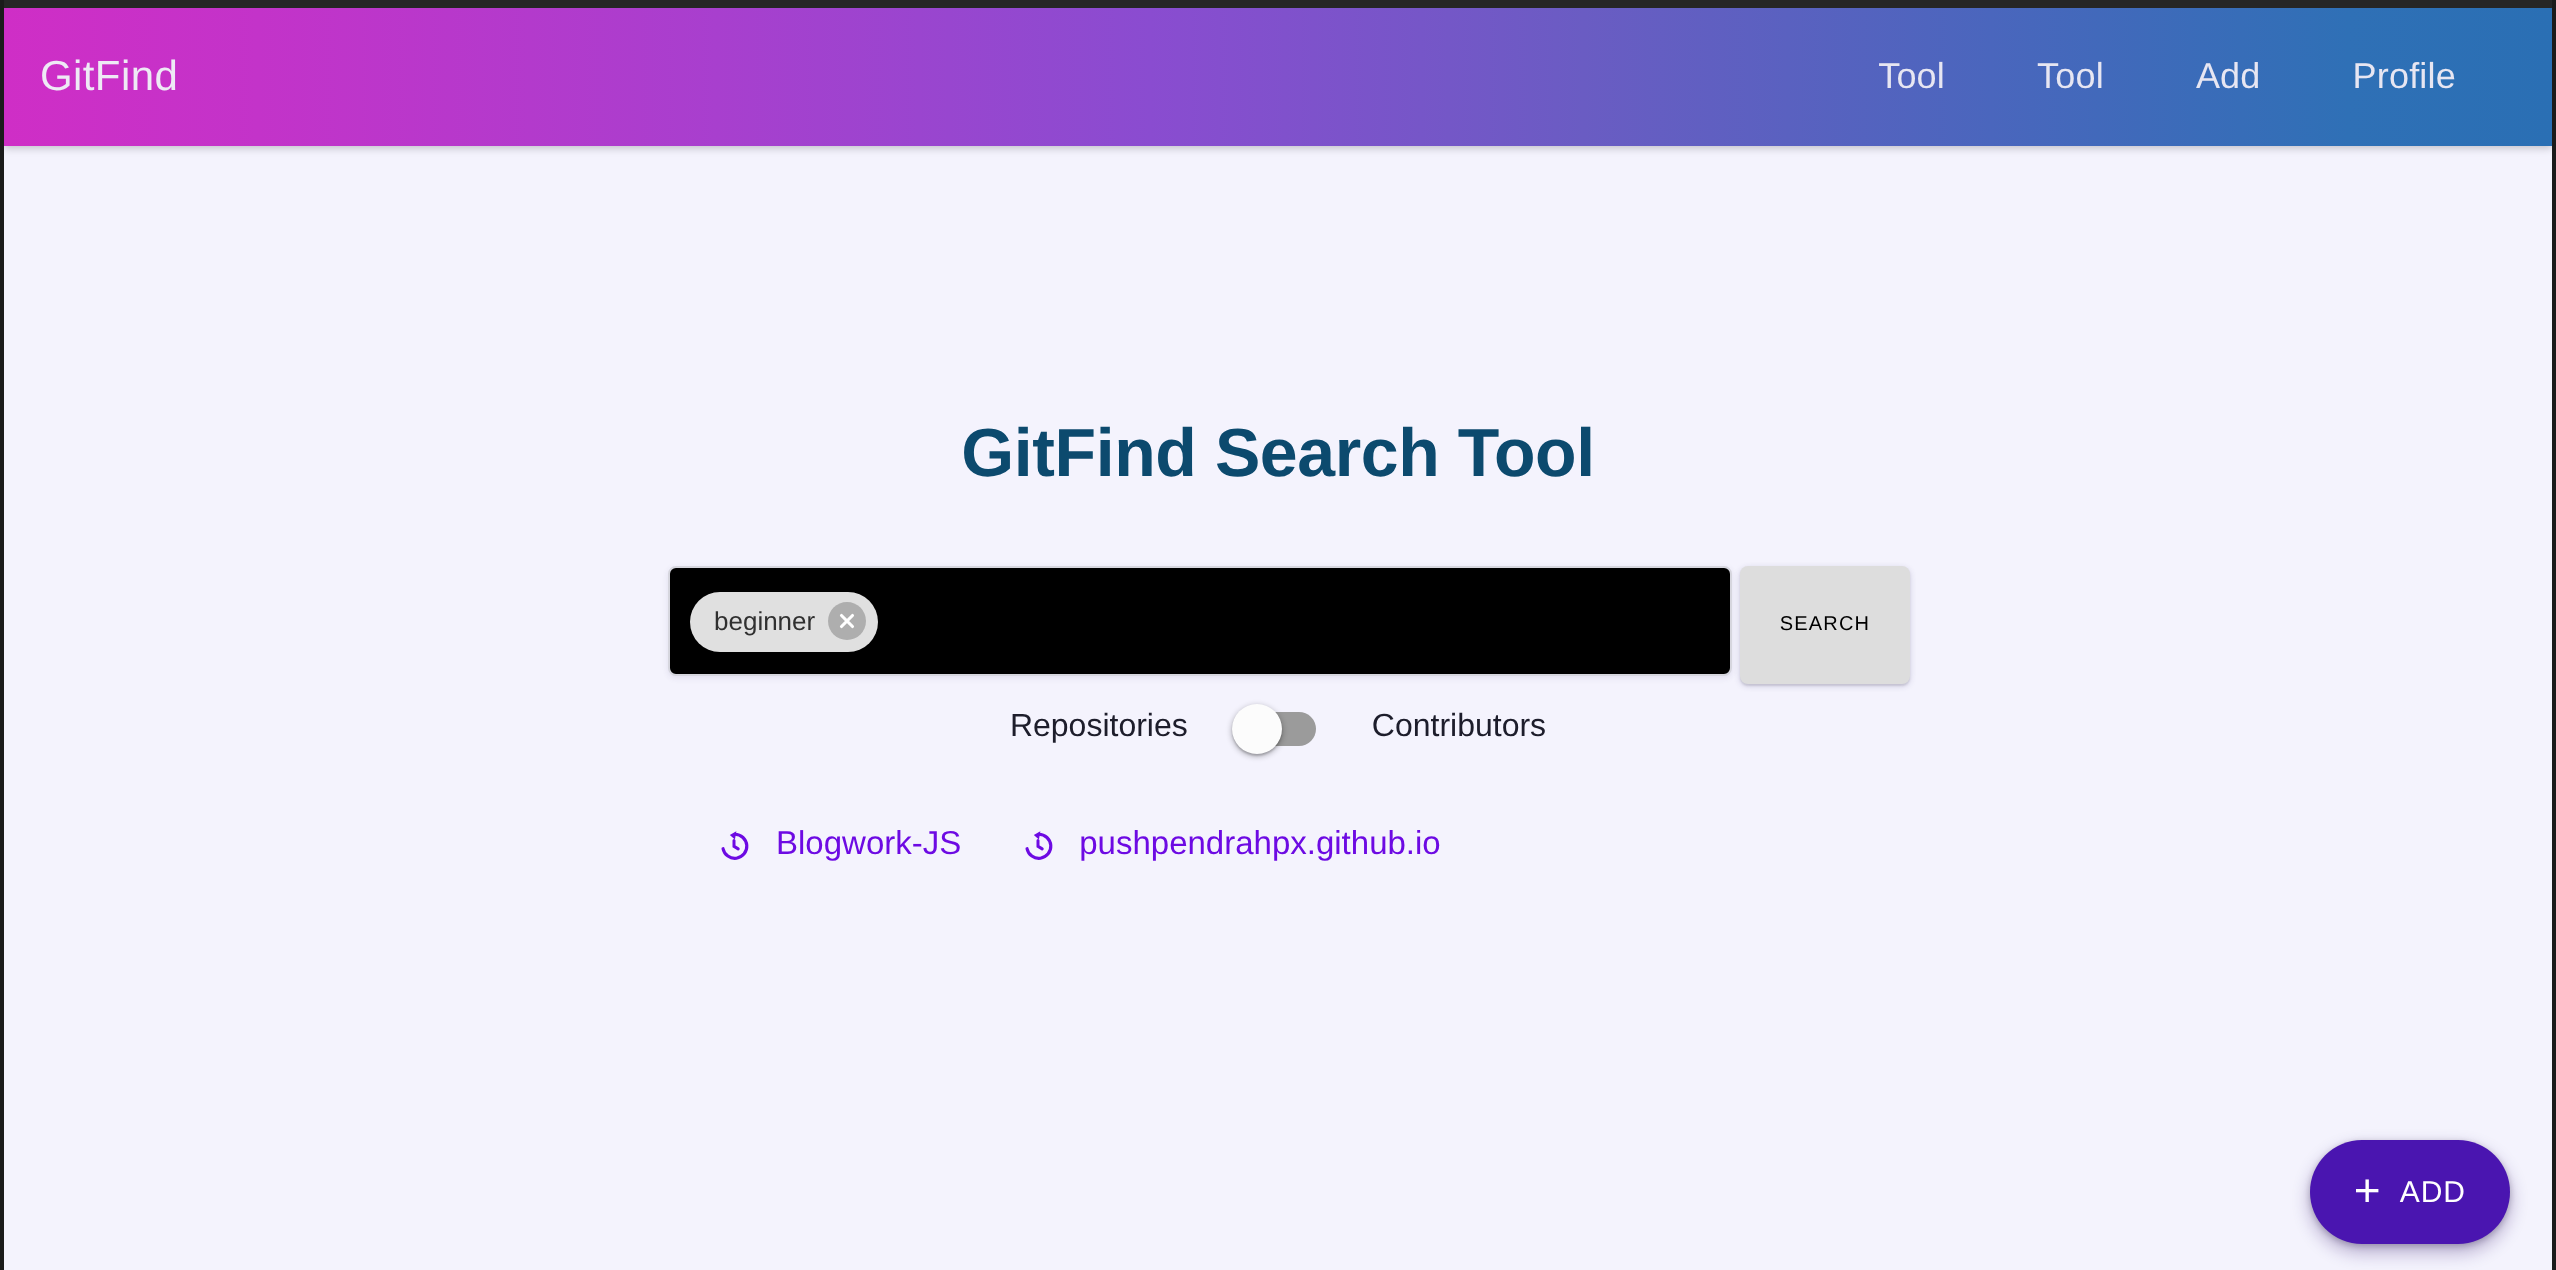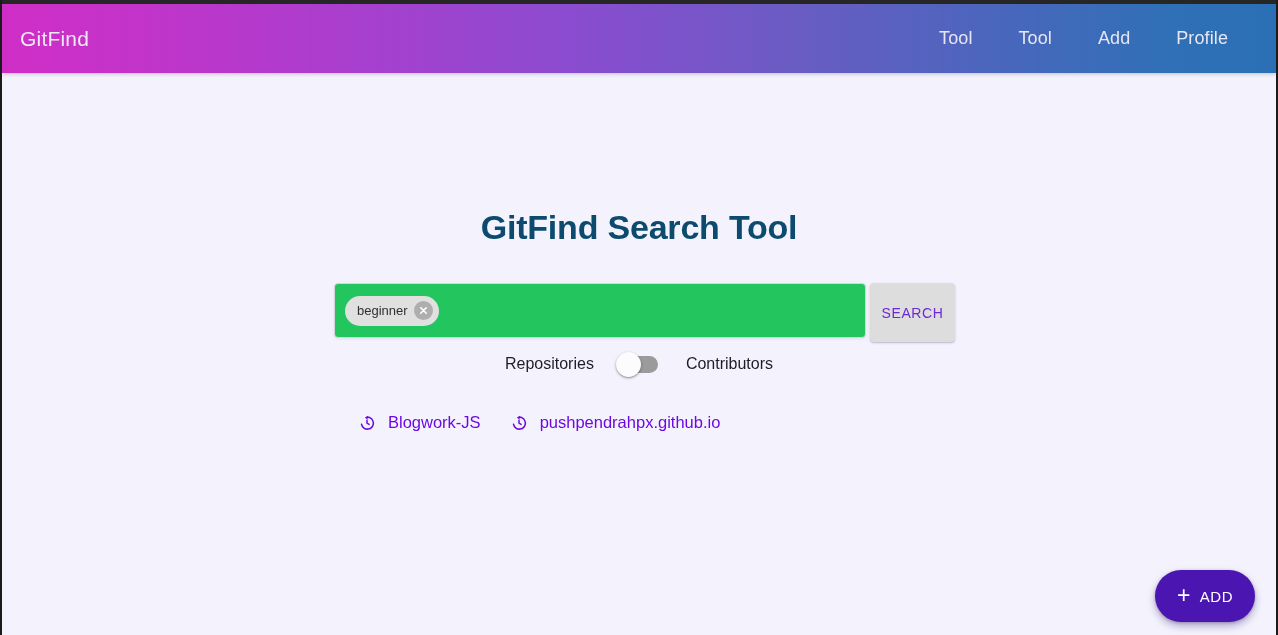--- a/index.html
+++ b/index.html
@@ -110,21 +110,21 @@
   .search-row {
     position: absolute;
     top: 210px;
     left: 332px;
     display: flex;
     align-items: flex-start;
   }
   .search-box {
     width: 532px;
     height: 55px;
-    background: #22c55e;
+    background: #000000;
     border: 1px solid #d6d6de;
     border-radius: 4px;
     box-sizing: border-box;
     display: flex;
     align-items: center;
     padding: 12px 10px;
     box-shadow: 0 1px 3px rgba(60,50,110,0.10);
   }
   .chip {
     display: inline-flex;
@@ -155,23 +155,23 @@
   }
   .chip-remove svg { display: block; }
 
   .search-button {
     margin-left: 4px;
     width: 85px;
     height: 59px;
     background: #dddddd;
     border: none;
     border-radius: 4px;
-    color: #6d28d9;
+    color: #000000;
     font-family: "Liberation Sans", sans-serif;
-    font-size: 14px;
+    font-size: 10px;
     letter-spacing: 0.6px;
     cursor: pointer;
     box-shadow: 0 1px 3px rgba(60,50,110,0.20), 0 1px 1px rgba(0,0,0,0.10);
   }
 
   
   .toggle-row {
     position: absolute;
     top: 282px;
     left: 0;

